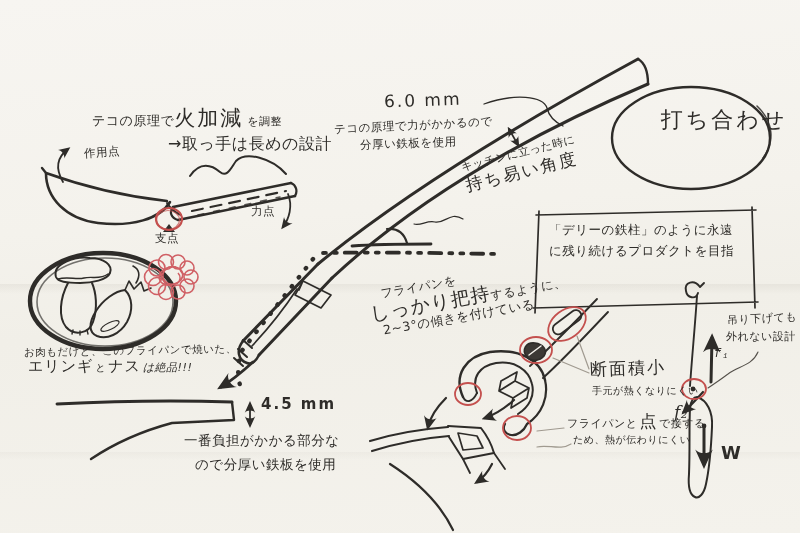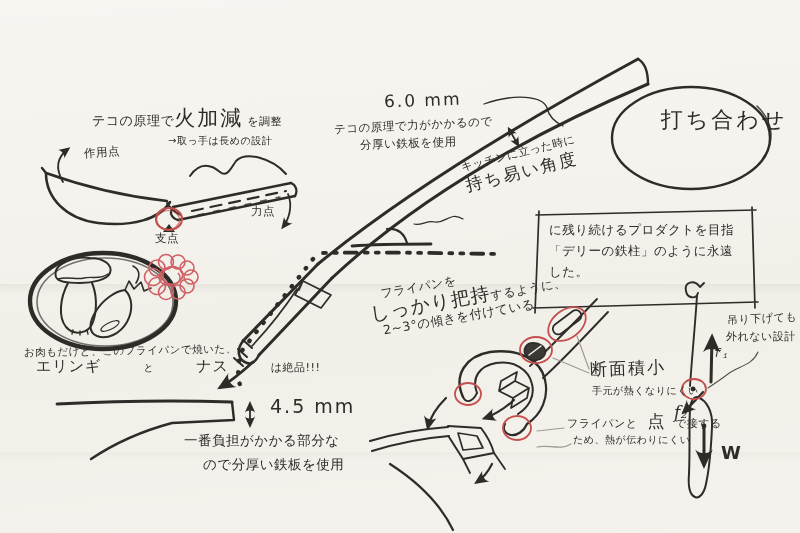--- a/index.html
+++ b/index.html
@@ -157,72 +157,71 @@
     <g stroke="#c4504e" fill="none">
       <ellipse cx="694" cy="389" rx="12" ry="10" stroke-width="1.8"></ellipse>
     </g>
   </svg>
 
   <div class="t base" style="left:92px;top:106px;justify-content:flex-end;">
     <span style="font-size:13px;">テコの原理で</span>
     <span style="font-size:21px;letter-spacing:2px;">火加減</span>
     <span style="font-size:11px;margin-left:4px;">を調整</span>
   </div>
-  <div class="t" style="left:168px;top:135px;font-size:10px;">→取っ手は長めの設計</div>
+  <div class="t" style="left:168px;top:135px;font-size:16px;">→取っ手は長めの設計</div>
 
   <div class="t" style="left:84px;top:146px;font-size:11.5px;transform:rotate(-4deg);">作用点</div>
   <div class="t" style="left:251px;top:205px;font-size:11.5px;">力点</div>
   <div class="t" style="left:155px;top:232px;font-size:11.5px;">支点</div>
 
   <div class="t" style="left:384px;top:91px;font-size:17px;letter-spacing:2px;transform:rotate(-2deg);">6.0 mm</div>
   <div class="t" style="left:334px;top:119px;font-size:11.5px;transform:rotate(-3deg);">テコの原理で力がかかるので</div>
   <div class="t" style="left:360px;top:137px;font-size:11.5px;transform:rotate(-2deg);">分厚い鉄板を使用</div>
 
   <div class="t" style="left:460px;top:162px;transform:rotate(-14deg);transform-origin:left top;">
     <div style="font-size:11px;">キッチンに立った時に</div>
     <div style="font-size:17px;letter-spacing:2px;margin-top:2px;">持ち易い角度</div>
   </div>
 
   <div class="t" style="left:644px;top:107px;width:160px;text-align:center;">
     <div style="font-size:22px;letter-spacing:3px;">打ち合わせ</div>
   </div>
 
   <div class="t" style="left:549px;top:219px;font-size:12.5px;line-height:21px;">
+    <div>「デリーの鉄柱」のように永遠</div>
     <div>に残り続けるプロダクトを目指</div>
-    <div>「デリーの鉄柱」のように永遠</div>
-    <div>した。</div>
   </div>
 
   <div class="t" style="left:366px;top:290px;transform:rotate(-10deg);transform-origin:left top;">
     <div style="font-size:12px;margin-left:14px;">フライパンを</div>
     <div class="base">
       <span style="font-size:19px;letter-spacing:1px;">しっかり把持</span>
       <span style="font-size:12px;">するように、</span>
     </div>
     <div style="font-size:12.5px;margin-left:10px;">2~3°の傾きを付けている</div>
   </div>
 
-  <div class="t" style="left:270px;top:396px;font-size:19px;letter-spacing:2px;">4.5 mm</div>
+  <div class="t" style="left:261px;top:396px;font-size:15px;letter-spacing:2px;font-weight:bold;">4.5 mm</div>
   <div class="t" style="left:184px;top:428px;font-size:13.5px;line-height:24px;">
     <div>一番負担がかかる部分な</div>
-    <div style="margin-left:19px;">ので分厚い鉄板を使用</div>
+    <div style="margin-left:11px;">ので分厚い鉄板を使用</div>
   </div>
 
   <div class="t" style="left:24px;top:344px;font-size:10.5px;transform:rotate(-1deg);">お肉もだけど、このフライパンで焼いた、</div>
-  <div class="t base" style="left:36px;top:358px;gap:40px;">
+  <div class="t base" style="left:28px;top:358px;">
     <span style="font-size:15px;letter-spacing:1px;">エリンギ</span>
     <span style="font-size:10px;margin:0 2px;">と</span>
     <span style="font-size:15px;letter-spacing:1px;">ナス</span>
-    <span style="font-size:11px;margin-left:2px;">は絶品!!!</span>
+    <span style="font-size:11px;margin-left:2px;font-style:italic;">は絶品!!!</span>
   </div>
 
   <div class="t" style="left:590px;top:359px;font-size:17px;letter-spacing:2px;transform:rotate(-2deg);">断面積小</div>
   <div class="t" style="left:592px;top:385px;font-size:10px;">手元が熱くなりにくい</div>
 
-  <div class="t base" style="left:567px;top:412px;gap:8px;">
+  <div class="t base" style="left:567px;top:412px;">
     <span style="font-size:11px;">フライパンと</span>
     <span style="font-size:17px;margin:0 2px;">点</span>
     <span style="font-size:11px;">で接する</span>
   </div>
   <div class="t" style="left:573px;top:434px;font-size:10px;">ため、熱が伝わりにくい</div>
 
   <div class="t" style="left:727px;top:313px;font-size:11px;transform:rotate(-3deg);">吊り下げても</div>
   <div class="t" style="left:726px;top:331px;font-size:11px;">外れない設計</div>
   <div class="t" style="left:714px;top:348px;font-size:12px;font-family:Liberation Mono, monospace;font-style:italic;">f₁</div>
   <div class="t" style="left:674px;top:403px;font-size:17px;font-family:'DejaVu Serif',serif;font-style:italic;">f₂</div>

